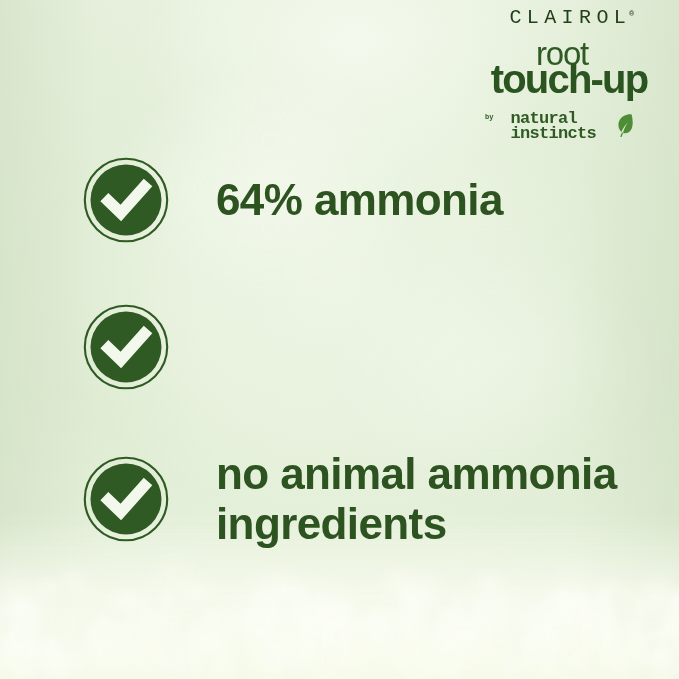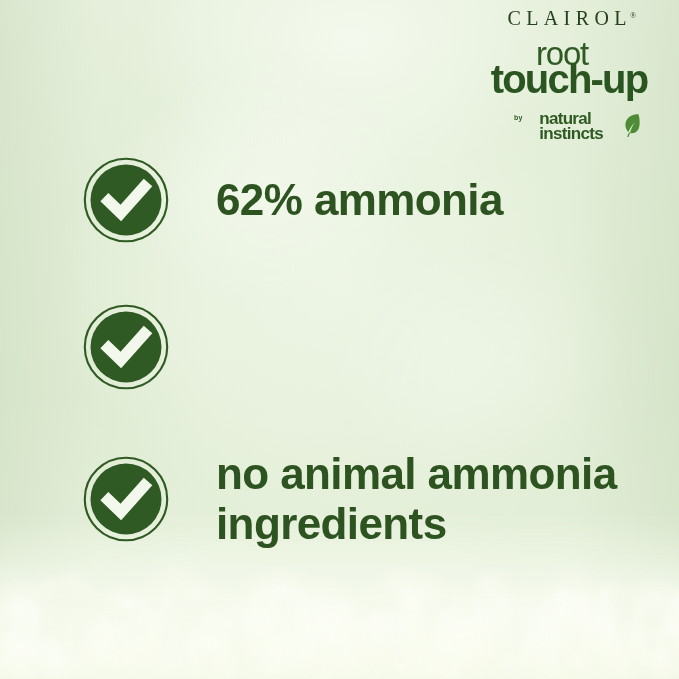--- a/index.html
+++ b/index.html
@@ -97,21 +97,21 @@
   .brand {
     position: absolute;
     top: 8px;
     right: 10px;
     width: 200px;
     text-align: center;
     color: #2e5622;
     line-height: 1;
   }
   .brand-clairol {
-    font-family: Liberation Serif, serif;
+    font-family: Liberation Mono, monospace;
     font-size: 20px;
     letter-spacing: 5.4px;
     text-indent: 5.4px;
     font-weight: 400;
     color: #23401a;
     position: relative;
     display: block;
     white-space: nowrap;
   }
   .brand-clairol .reg {
@@ -135,24 +135,24 @@
     font-size: 40px;
     font-weight: 700;
     letter-spacing: -1.8px;
     color: #2a5520;
     line-height: 0.88;
     margin-top: -6px;
   }
   .brand-sub {
     display: flex;
     align-items: center;
-    justify-content: center;
     gap: 17px;
     margin-top: 13px;
     margin-left: 16px;
+    font-family: Liberation Mono, monospace;
   }
   .brand-sub-by {
     font-size: 7px;
     font-weight: 700;
     color: #2f5a23;
     align-self: flex-start;
     margin-top: 3px;
     letter-spacing: 0;
   }
   .brand-sub-words {
@@ -475,21 +475,21 @@
 
   <div class="features" id="features">
       <div class="feature-row feature-row-0">
         <div class="check-badge">
           <svg width="86" height="86" viewBox="0 0 86 86">
             <circle cx="43" cy="43" r="41.2" fill="none" stroke="#2f5a23" stroke-width="2.1"></circle>
             <circle cx="43" cy="43" r="35.5" fill="#2f5a23"></circle>
             <path d="M25.5 44.2 L37.8 56.0 L61.2 29.8" fill="none" stroke="#f3f8ec" stroke-width="11.5" stroke-linecap="square" stroke-linejoin="miter"></path>
           </svg>
         </div>
-        <div class="feature-text">62% ammonia</div>
+        <div class="feature-text">64% ammonia</div>
       </div>
       <div class="feature-row feature-row-1">
         <div class="check-badge">
           <svg width="86" height="86" viewBox="0 0 86 86">
             <circle cx="43" cy="43" r="41.2" fill="none" stroke="#2f5a23" stroke-width="2.1"></circle>
             <circle cx="43" cy="43" r="35.5" fill="#2f5a23"></circle>
             <path d="M25.5 44.2 L37.8 56.0 L61.2 29.8" fill="none" stroke="#f3f8ec" stroke-width="11.5" stroke-linecap="square" stroke-linejoin="miter"></path>
           </svg>
         </div>
       </div>

